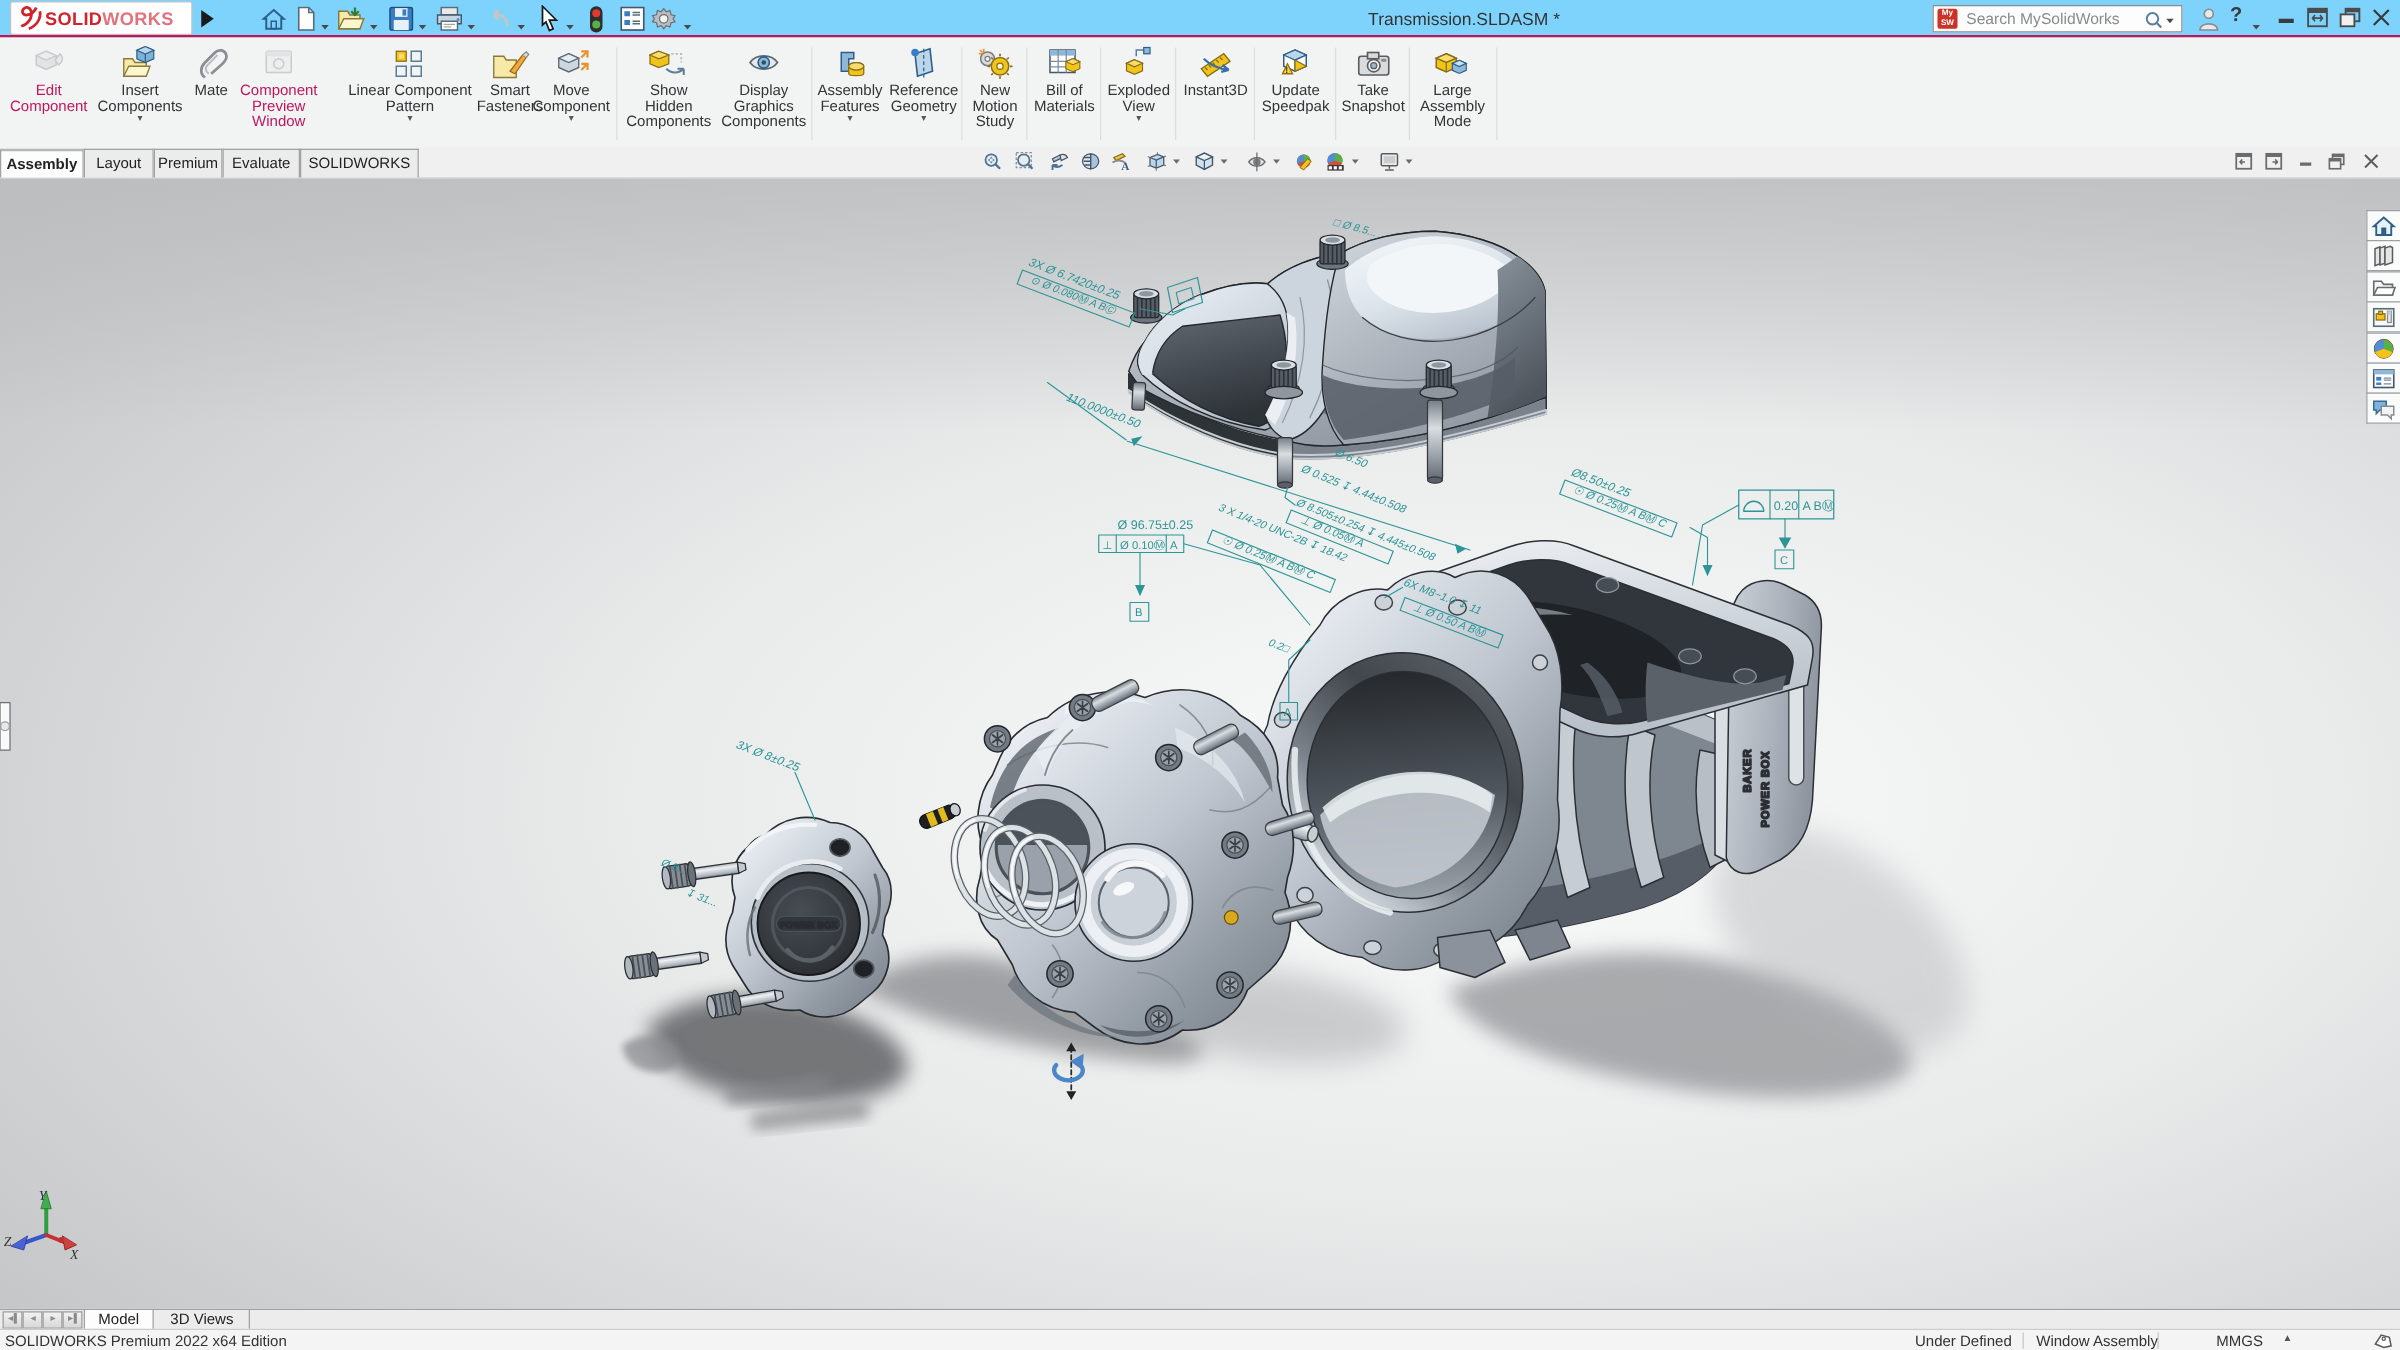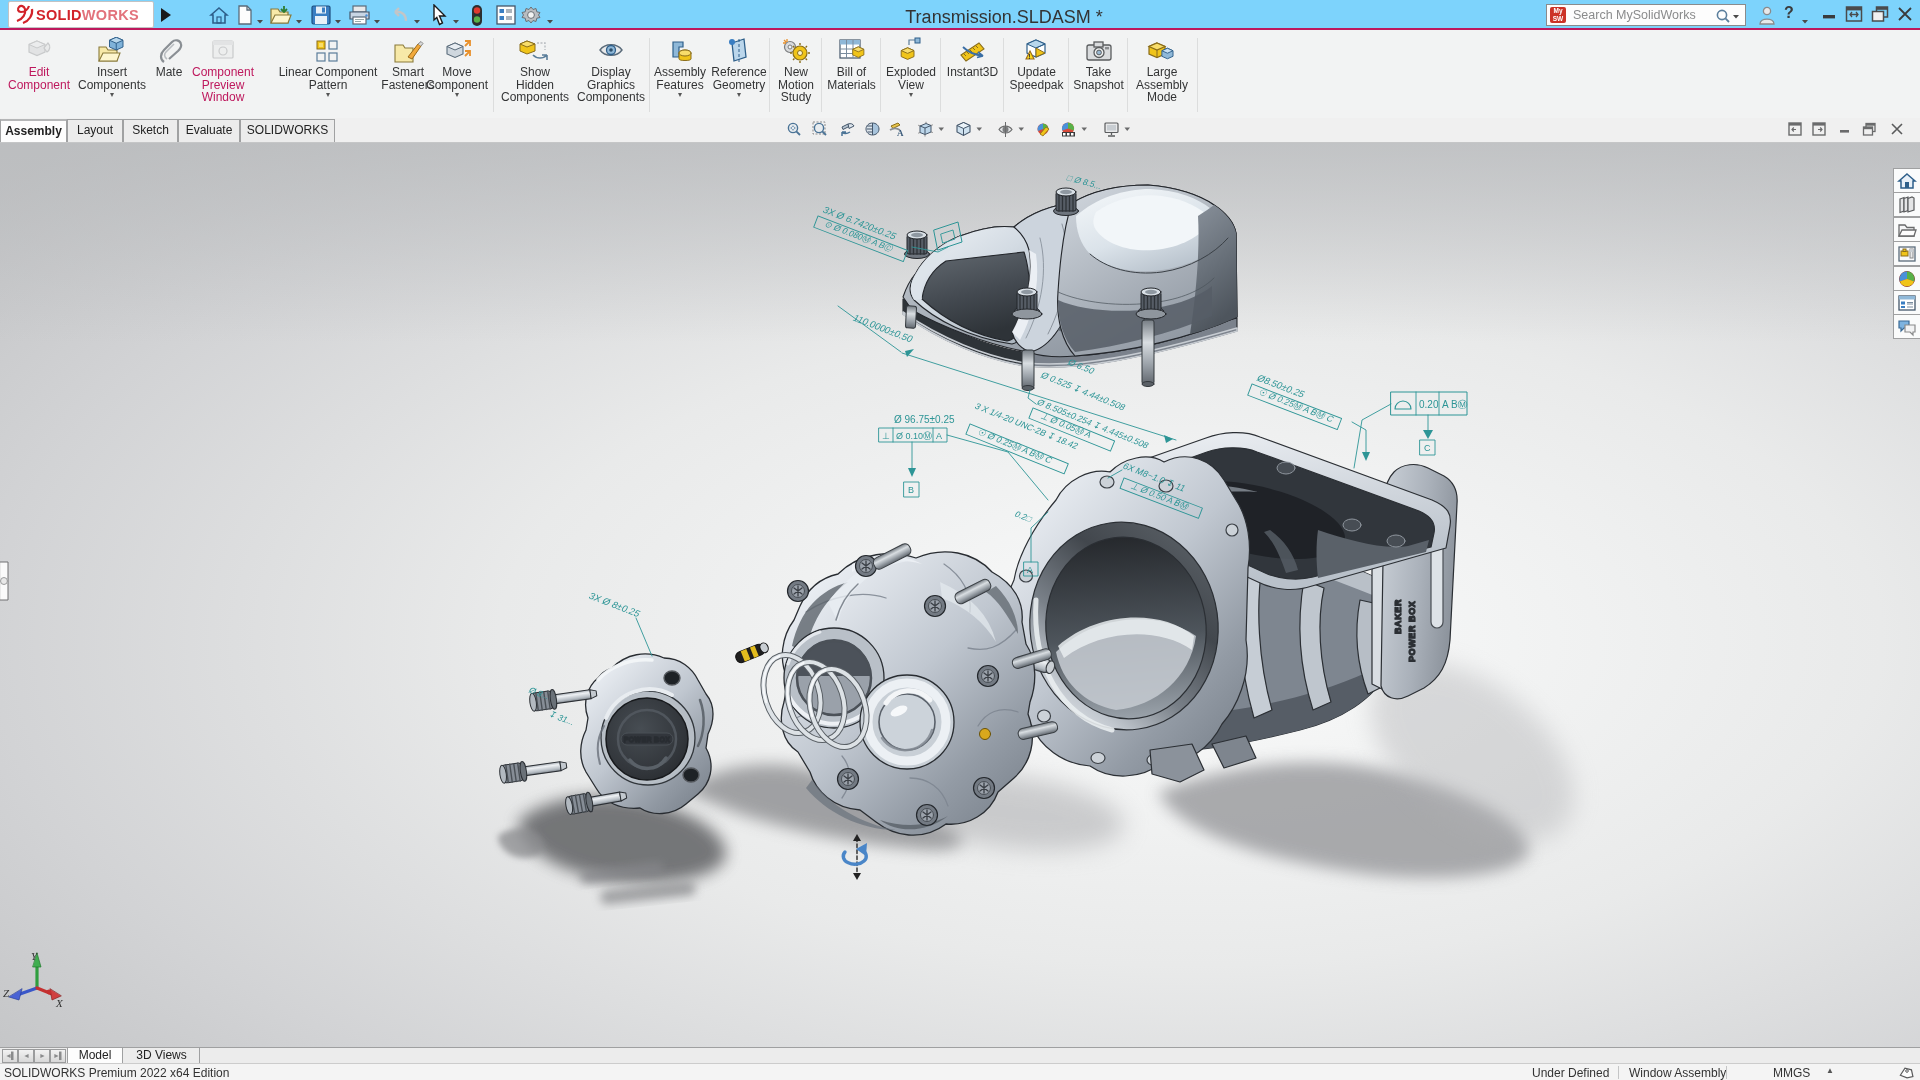--- a/index.html
+++ b/index.html
@@ -99,21 +99,21 @@
       <rect x="3.5" y="11" width="4.5" height="4" fill="#3a7ec2"></rect>
       <path d="M10 5 L16 5 M10 7 L16 7 M10 12 L16 12 M10 14 L16 14" stroke="#5a6b7a" stroke-width="1.2"></path>
     </svg>
     <svg class="abs" style="left:521px;top:5px" width="20" height="20">
       <path d="M10 2 L12 4.5 L15 3.5 L15.8 6.8 L19 7.5 L17.5 10 L19 12.5 L15.8 13.2 L15 16.5 L12 15.5 L10 18 L8 15.5 L5 16.5 L4.2 13.2 L1 12.5 L2.5 10 L1 7.5 L4.2 6.8 L5 3.5 L8 4.5 Z" fill="#b9bdc1" stroke="#6a7076" stroke-width="1"></path>
       <circle cx="10" cy="10" r="3.4" fill="#f2f3f3" stroke="#6a7076" stroke-width="1"></circle>
     </svg>
     <svg class="abs" style="left:546px;top:19px" width="8" height="5">
       <path d="M1 1 L7 1 L4 4.6 Z" fill="#4a4a4a"></path>
     </svg>
-    <div class="abs" style="left:854px;top:7px;width:300px;text-align:center;font-size:18px;color:#333">Transmission.SLDASM *</div>
+    <div class="abs" style="left:948px;top:7px;width:300px;text-align:right;font-size:14px;color:#333">Transmission.SLDASM *</div>
     <div class="abs" style="left:1546px;top:4px;width:200px;height:22px;background:#fdfdfd;border:1px solid #8a8b8c">
       <div class="abs" style="left:3px;top:2px;width:16px;height:16px;background:#cc3328;border-radius:2px;color:#fff;font-size:6.5px;font-weight:bold;line-height:8px;text-align:center">My<br>SW</div>
       <div class="abs" style="left:26px;top:3px;font-size:12.5px;color:#8a8b8c">Search MySolidWorks</div>
       <svg class="abs" style="left:168px;top:3px" width="16" height="16">
         <circle cx="7" cy="7" r="4.6" fill="none" stroke="#5b7f9d" stroke-width="1.6"></circle>
         <path d="M10.4 10.4 L14 14" stroke="#5b7f9d" stroke-width="1.8"></path>
       </svg>
       <svg class="abs" style="left:185px;top:9px" width="8" height="5">
         <path d="M1 1 L7 1 L4 4.6 Z" fill="#4a4a4a"></path>
       </svg>
@@ -372,21 +372,21 @@
     <div class="rsep" style="left:880px"></div>
     <div class="rsep" style="left:940px"></div>
     <div class="rsep" style="left:1003px"></div>
     <div class="rsep" style="left:1068px"></div>
     <div class="rsep" style="left:1127px"></div>
     <div class="rsep" style="left:1197px"></div>
   </div>
 <div id="tabstrip">
     <div class="tab active" style="left:0px;width:67px">Assembly</div>
     <div class="tab" style="left:67px;width:56px">Layout</div>
-    <div class="tab" style="left:123px;width:55px">Sketch</div>
+    <div class="tab" style="left:123px;width:55px">Premium</div>
     <div class="tab" style="left:178px;width:62px">Evaluate</div>
     <div class="tab" style="left:240px;width:95px">SOLIDWORKS MBD</div>
     <svg class="tbi" style="left:786px" width="17" height="17" viewBox="0 0 17 17">
       <circle cx="7" cy="7" r="4.6" fill="#e8ecef" stroke="#4a7396" stroke-width="1.4"></circle>
       <path d="M10.3 10.3 L14 14" stroke="#4a7396" stroke-width="1.8"></path>
       <g fill="#5a83a6">
         <path d="M7 4.2 L8.2 5.8 L5.8 5.8 Z"></path>
         <path d="M7 9.8 L8.2 8.2 L5.8 8.2 Z"></path>
         <path d="M4.2 7 L5.8 8.2 L5.8 5.8 Z"></path>
         <path d="M9.8 7 L8.2 8.2 L8.2 5.8 Z"></path>

